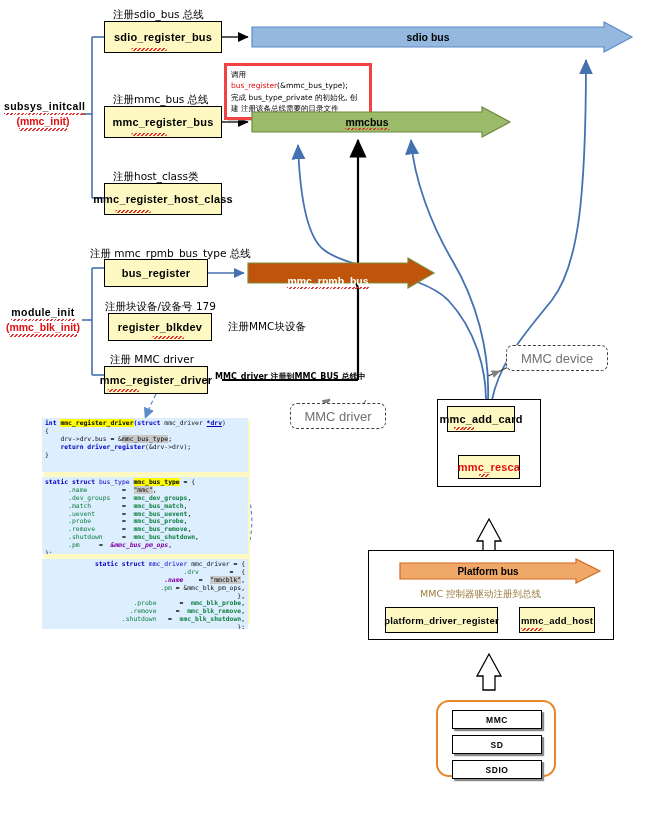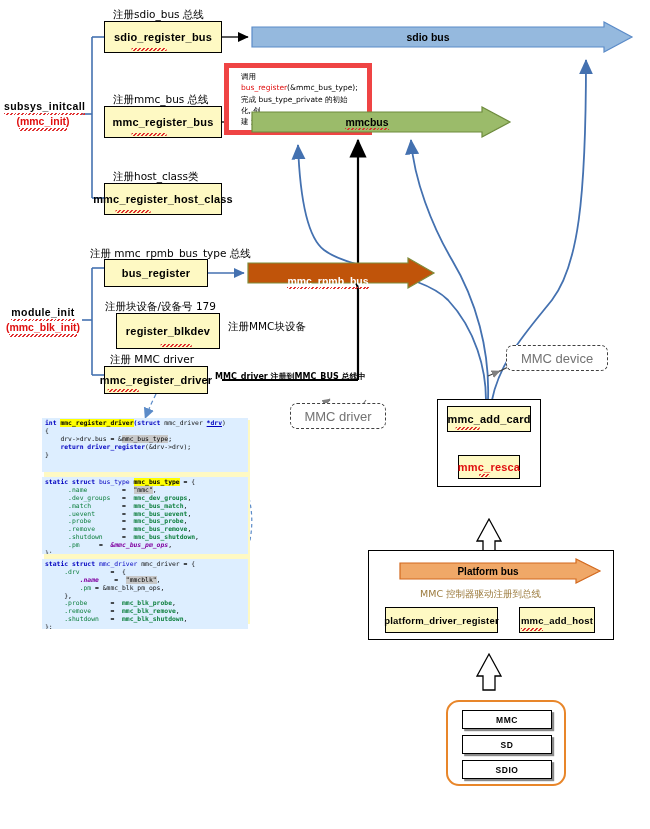--- a/index.html
+++ b/index.html
@@ -27,21 +27,21 @@
           white-space:nowrap;}
   .glabel .l1{color:#000;letter-spacing:.4px;}
   .glabel .l2{color:#e01010;position:relative;display:inline-block;}
   .glabel .l2::after{content:"";position:absolute;left:4%;right:4%;bottom:-2px;height:3px;
       background:repeating-linear-gradient(135deg,#e03030 0 1.4px,transparent 1.4px 2.8px);}
   .glabel .u{position:relative;display:inline-block;}
   .glabel .u::after{content:"";position:absolute;left:0;right:0;bottom:-1px;height:2.5px;
       background:repeating-linear-gradient(135deg,#e03030 0 1.3px,transparent 1.3px 2.6px);}
 
   
-  .callout{border:5px solid #ef4444;background:#fff;padding:3px 12px;font-size:7.5px;
+  .callout{border:3px solid #ef4444;background:#fff;padding:3px 4px;font-size:7.5px;
            line-height:1.5;color:#000;font-family:"DejaVu Sans",sans-serif;}
   .callout .cd{color:#e01010;}
 
   
   .dtag{border:1.6px dashed #404040;border-radius:7px;background:#fff;
         display:flex;align-items:center;justify-content:center;
         font-size:13px;color:#737373;white-space:nowrap;}
 
   
   .codewrap{background:#fef9c3;}
@@ -175,21 +175,21 @@
 
   <div class="abs fbox" style="left:104px;top:183px;width:118px;height:32px;">
     <span>mmc_register_host_class</span>
     <i class="sq s" style="left:24%;"></i>
   </div>
 
   <div class="abs fbox" style="left:104px;top:259px;width:104px;height:28px;">
     <span>bus_register</span>
   </div>
 
-  <div class="abs fbox" style="left:116px;top:313px;width:104px;height:36px;">
+  <div class="abs fbox" style="left:108px;top:313px;width:104px;height:28px;">
     <span>register_blkdev</span>
     <i class="sq s" style="left:58%;"></i>
   </div>
 
   <div class="abs fbox" style="left:104px;top:366px;width:104px;height:28px;">
     <span>mmc_register_driver</span>
     <i class="sq s" style="left:18%;"></i>
   </div>
 
   <div class="abs callout" style="left:224px;top:63px;width:148px;">
@@ -236,42 +236,42 @@
       <span class="gr2">.name         </span>=  <span class="hl2">"mmc"</span>,
       <span class="gr2">.dev_groups   </span>=  <span class="gr">mmc_dev_groups</span>,
       <span class="gr2">.match        </span>=  <span class="gr">mmc_bus_match</span>,
       <span class="gr2">.uevent       </span>=  <span class="gr">mmc_bus_uevent</span>,
       <span class="gr2">.probe        </span>=  <span class="gr">mmc_bus_probe</span>,
       <span class="gr2">.remove       </span>=  <span class="gr">mmc_bus_remove</span>,
       <span class="gr2">.shutdown     </span>=  <span class="gr">mmc_bus_shutdown</span>,
       <span class="gr2">.pm     </span>=  <span class="it">&amp;mmc_bus_pm_ops</span>,
 };</div>
 
-    <div class="abs code" style="left:-2px;top:139px;width:206px;height:70px;"><span class="kw">static struct </span><span class="ty">mmc_driver </span>mmc_driver = {
+    <div class="abs code" style="left:-2px;top:139px;width:206px;height:70px;text-align:right;"><span class="kw">static struct </span><span class="ty">mmc_driver </span>mmc_driver = {
      <span class="gr2">.drv        </span>=  {
          <span class="it">.name    </span>=  <span class="hl2">"mmcblk"</span>,
          <span class="gr2">.pm </span>= &amp;mmc_blk_pm_ops,
      },
      <span class="gr2">.probe      </span>=  <span class="gr">mmc_blk_probe</span>,
      <span class="gr2">.remove     </span>=  <span class="gr">mmc_blk_remove</span>,
      <span class="gr2">.shutdown   </span>=  <span class="gr">mmc_blk_shutdown</span>,
 };</div>
   </div>
 
   <div class="abs dtag" style="left:290px;top:403px;width:96px;height:26px;">
     <span>MMC driver</span>
   </div>
 
   <div class="abs dtag" style="left:506px;top:345px;width:102px;height:26px;">
     <span>MMC device</span>
   </div>
 
   <div class="abs" style="left:437px;top:399px;width:104px;height:88px;border:1.4px solid #000;background:#fff;"></div>
 
-  <div class="abs fbox" style="left:447px;top:406px;width:84px;height:26px;">
+  <div class="abs fbox" style="left:447px;top:406px;width:68px;height:26px;">
     <span>mmc_add_card</span>
     <i class="sq s" style="left:24%;"></i>
   </div>
 
   <div class="abs fbox" style="left:458px;top:455px;width:62px;height:24px;color:#E01010;">
     <span style="color:#E01010;position:relative;">mmc_resca</span>
     <i class="sq s" style="left:42%;width:16%;"></i>
   </div>
 
   <div class="abs" style="left:368px;top:550px;width:246px;height:90px;border:1.4px solid #000;background:#fff;"></div>
@@ -289,21 +289,21 @@
 
   <div class="abs fbox" style="left:385px;top:607px;width:113px;height:26px;font-size:9.5px;">
     <span>platform_driver_register</span>
   </div>
 
   <div class="abs fbox" style="left:519px;top:607px;width:76px;height:26px;font-size:9.5px;">
     <span>mmc_add_host</span>
     <i class="sq s" style="left:16%;"></i>
   </div>
 
-  <div class="abs capsule" style="left:436px;top:700px;width:120px;height:86px;margin-left:10px;">
+  <div class="abs capsule" style="left:436px;top:700px;width:120px;height:77px;">
     <div class="chip abs" style="left:14px;top:8px;width:90px;height:19px;">
       <span>MMC</span>
     </div>
     <div class="chip abs" style="left:14px;top:33px;width:90px;height:19px;">
       <span>SD</span>
     </div>
     <div class="chip abs" style="left:14px;top:58px;width:90px;height:19px;">
       <span>SDIO</span>
     </div>
   </div>

